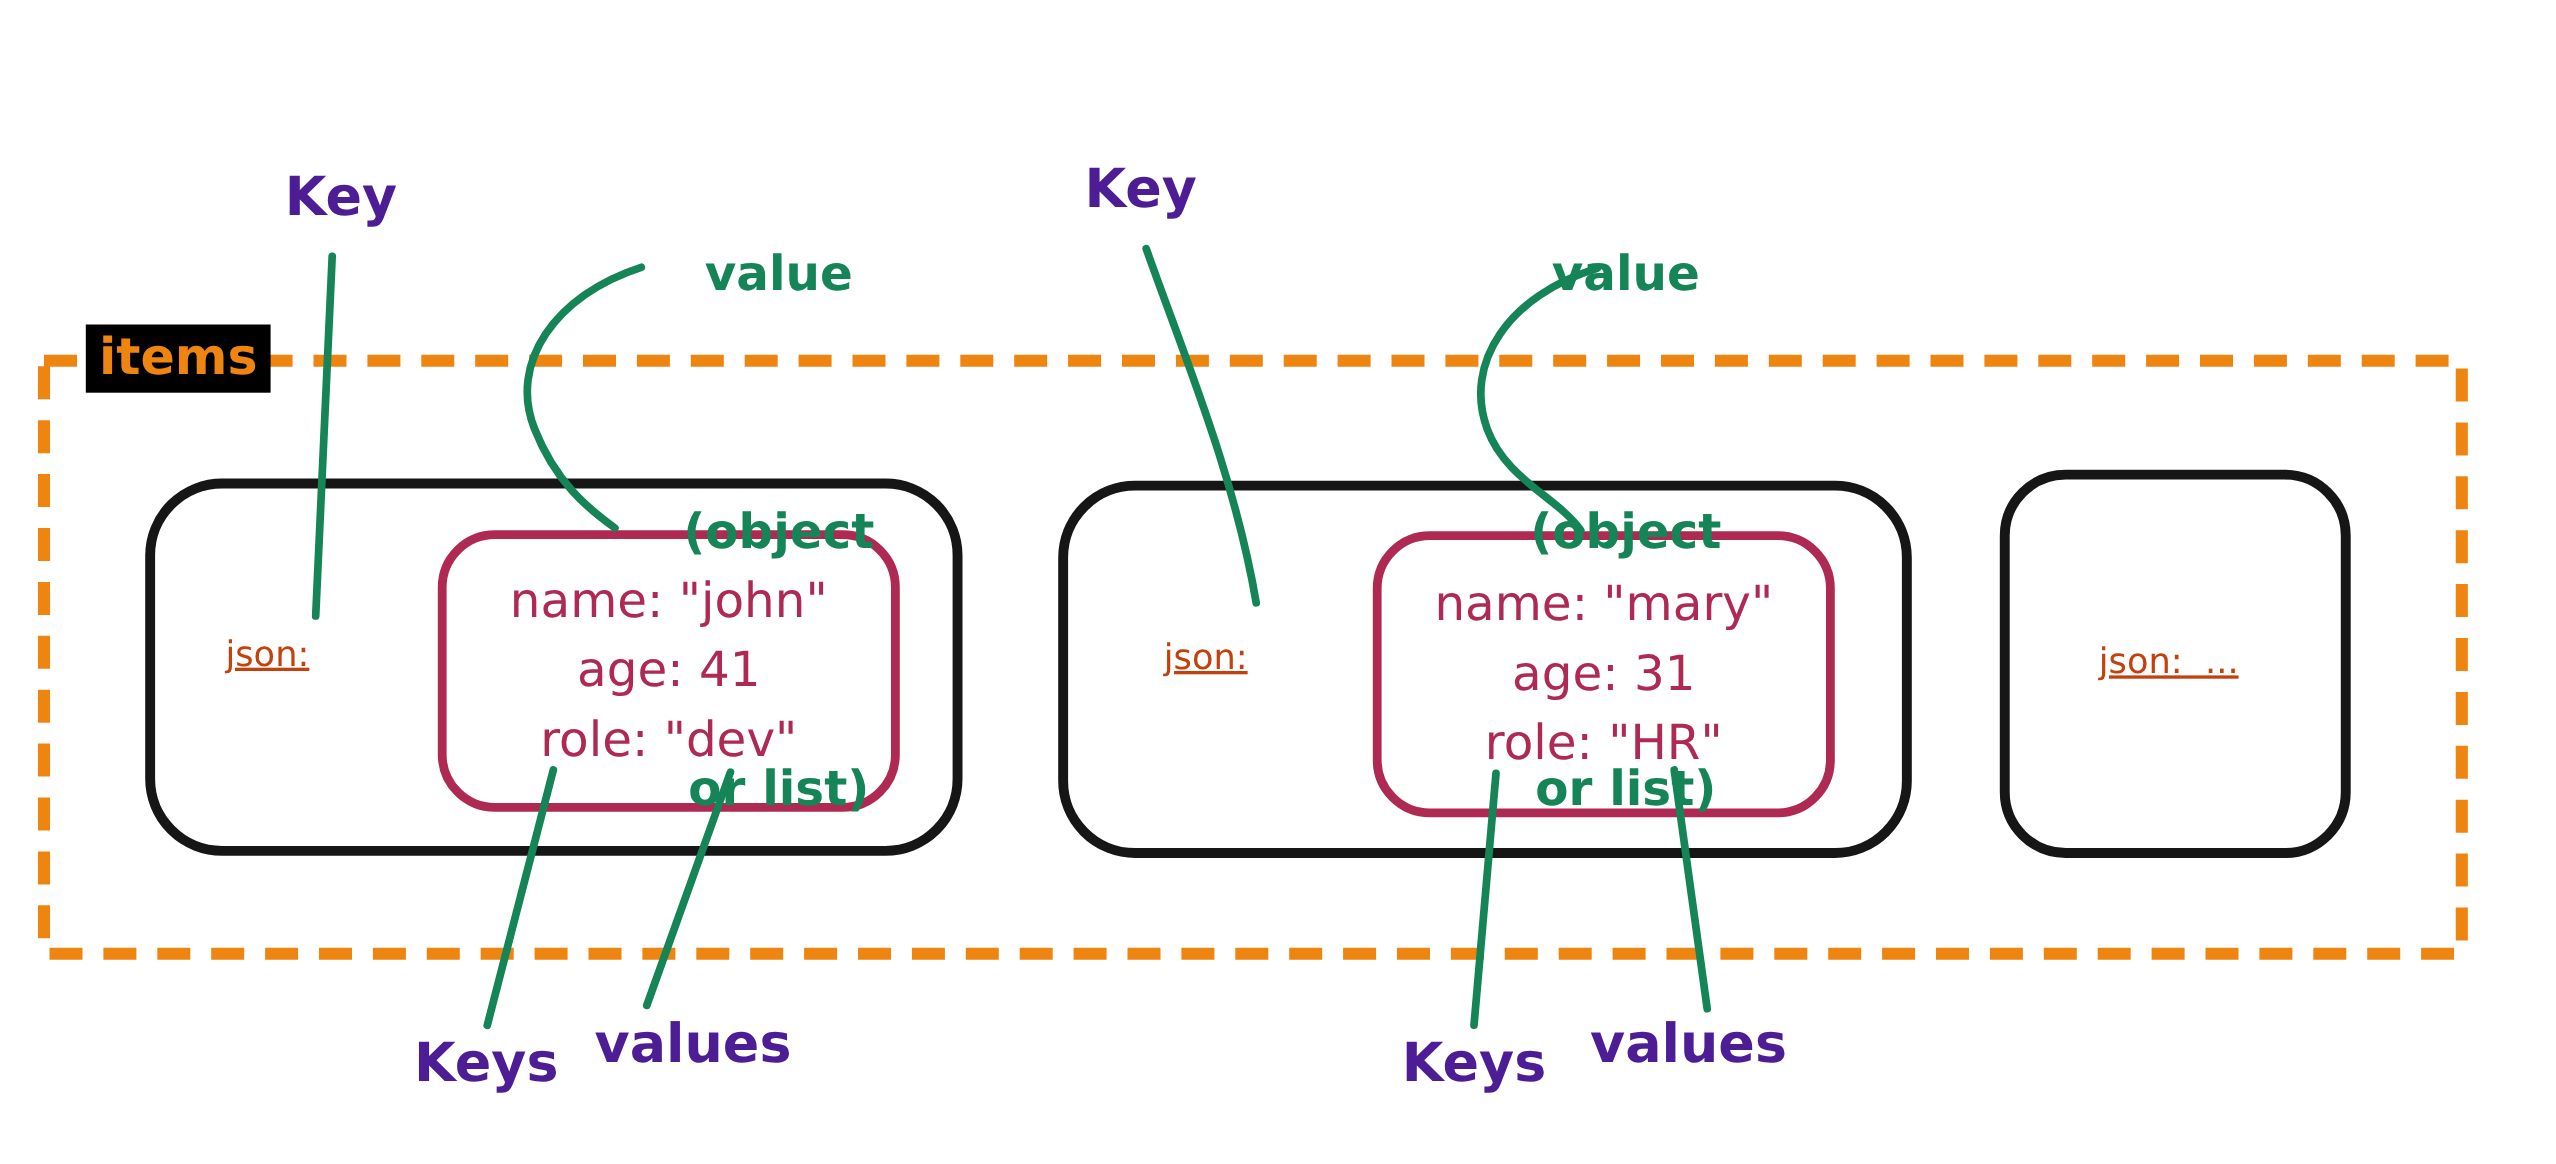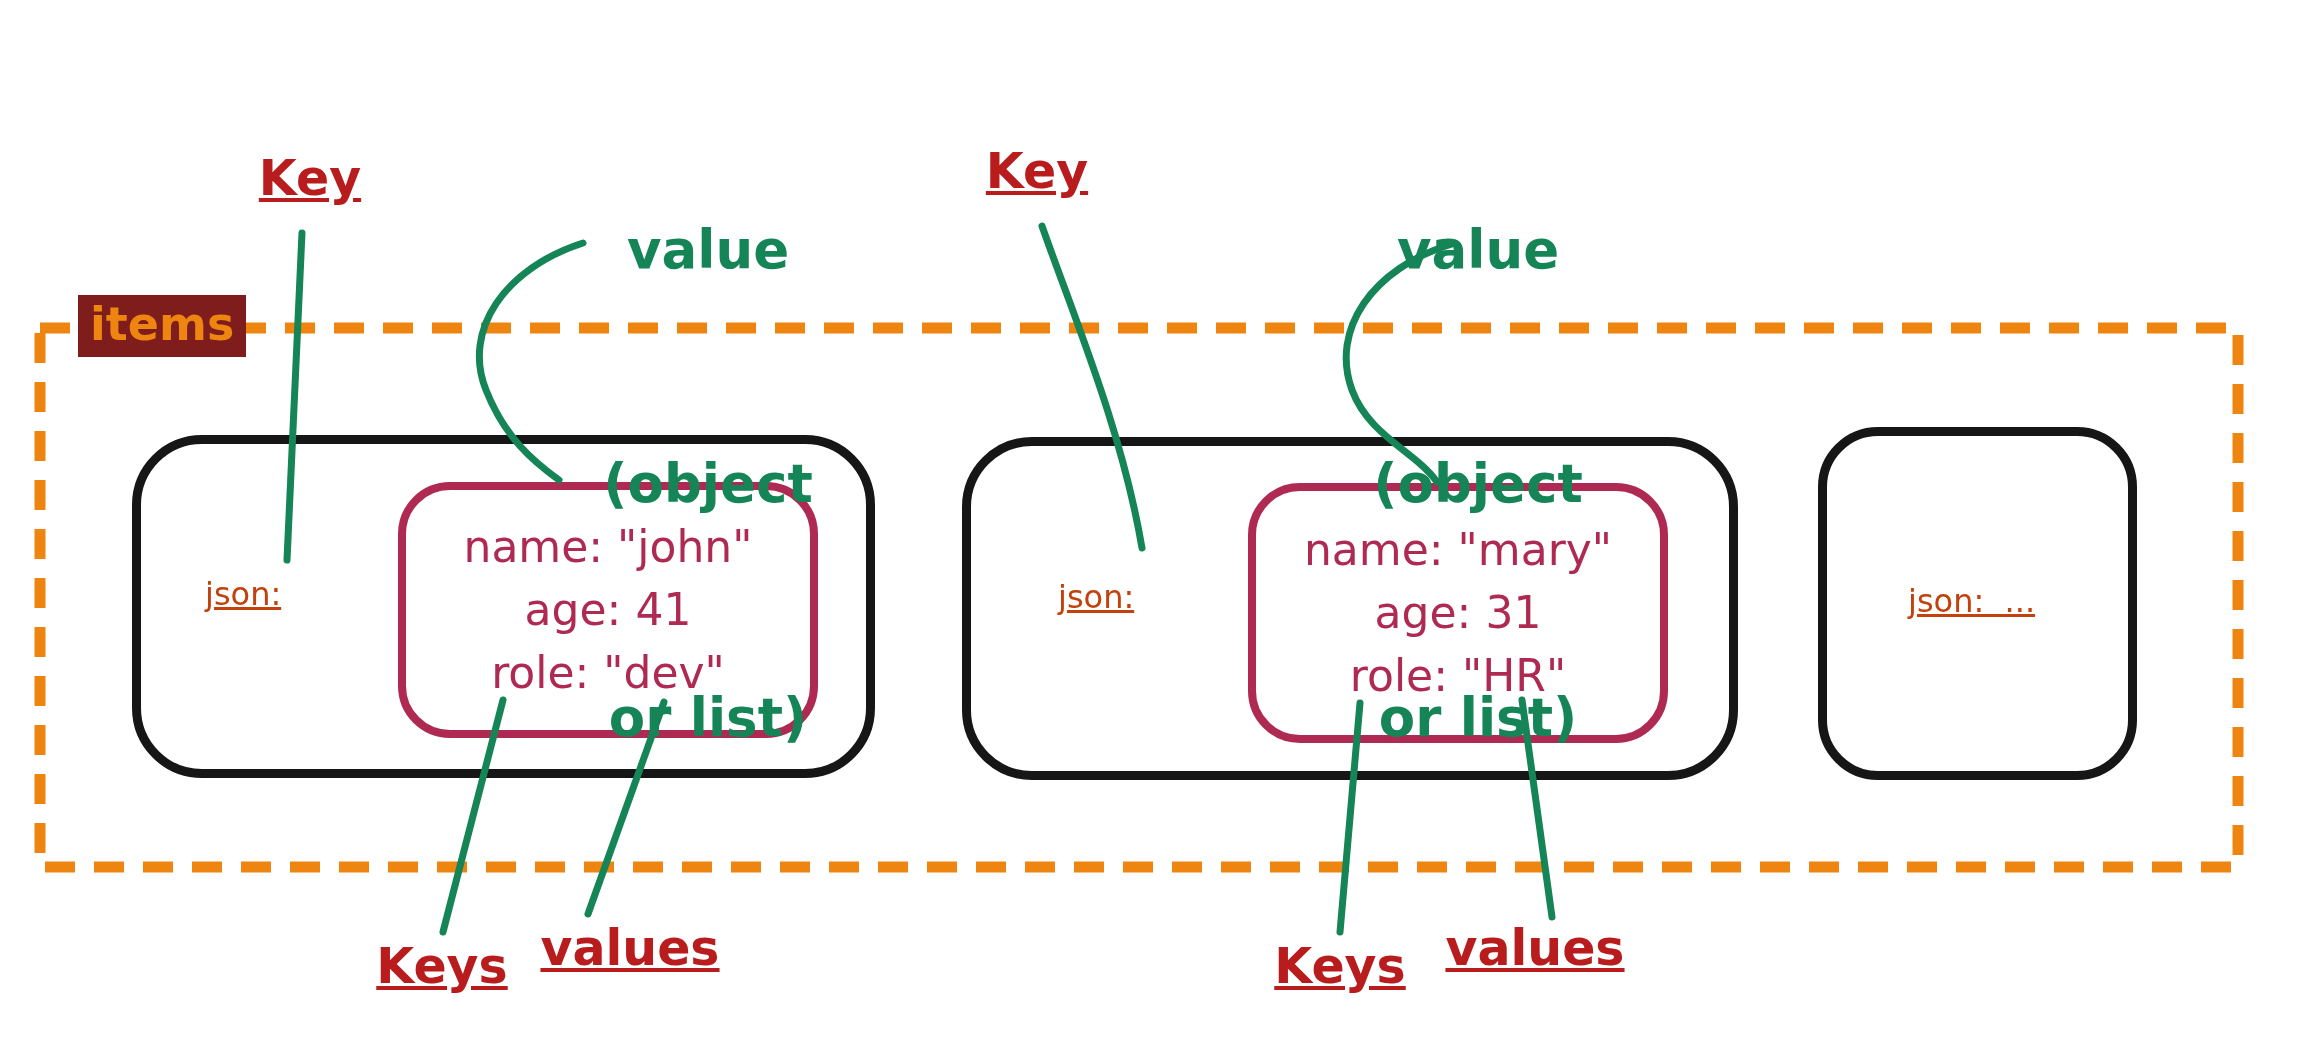--- a/index.html
+++ b/index.html
@@ -37,43 +37,42 @@
   }
   .json-key{
     position:absolute;
     color:#c2410c;
     font-size:32px;
     white-space:pre;
     text-decoration:underline;
   }
   .green-label{
     position:absolute;
-    color:#b91c1c;
+    color:#4c1d95;
     font-size:49px;
     font-weight:bold;
     transform:translateX(-50%);
     white-space:pre;
     text-align:right;
-    text-decoration:underline;
   }
   .green-multi{
     position:absolute;
     color:#158457;
-    font-size:53px;
+    font-size:44px;
     font-weight:bold;
     line-height:78px;
     transform:translateX(-50%);
     text-align:center;
     white-space:pre;
   }
   .items-label{
     position:absolute;
     left:78px;top:295px;
     color:#EE8511;
-    background:#7f1d1d;
+    background:#000000;
     font-size:46px;
     font-weight:bold;
     padding:2px 12px 6px 12px;
     white-space:pre;
   }
   svg.overlay{
     position:absolute;left:0;top:0;
     pointer-events:none;
   }
 </style>

